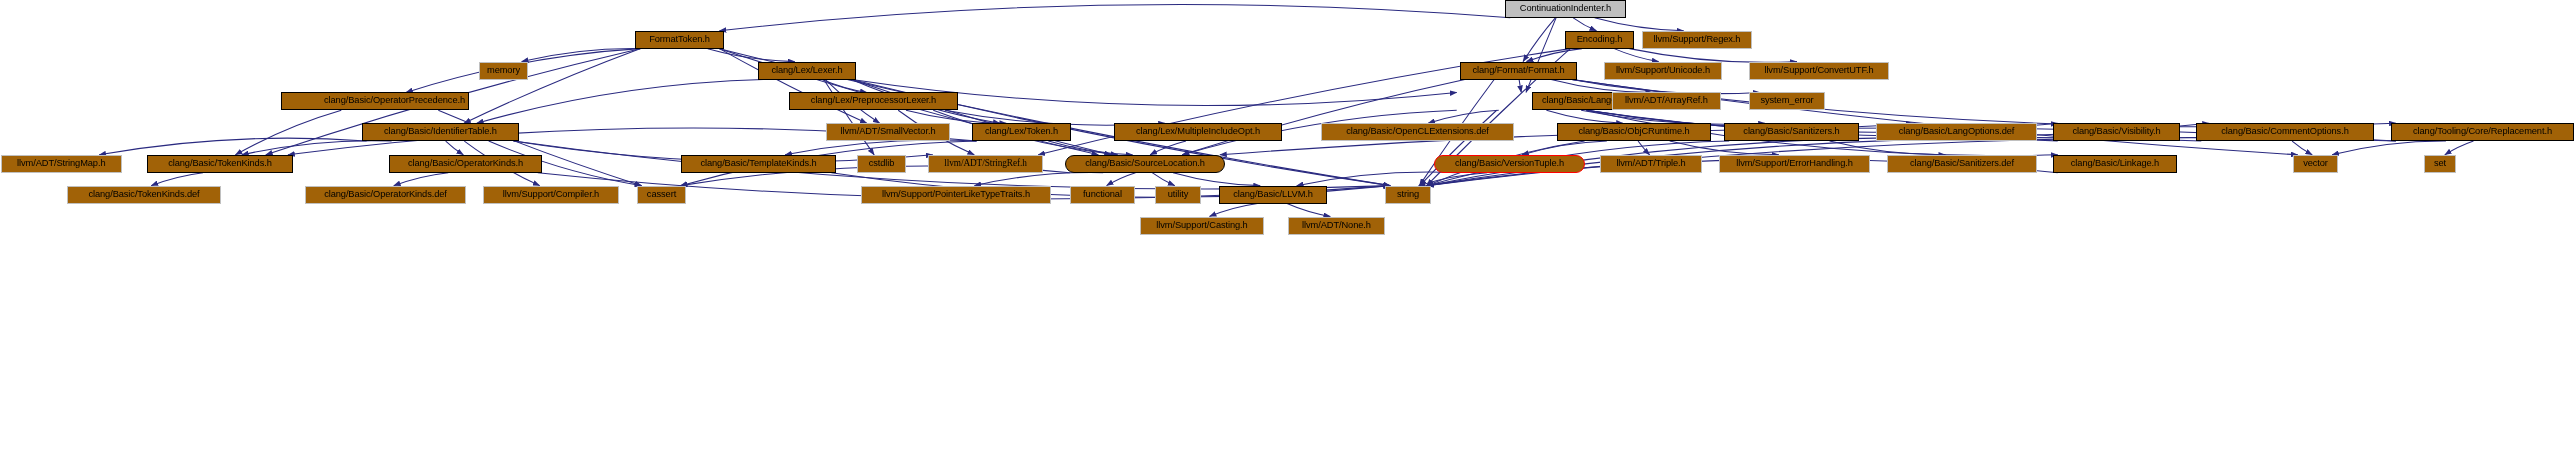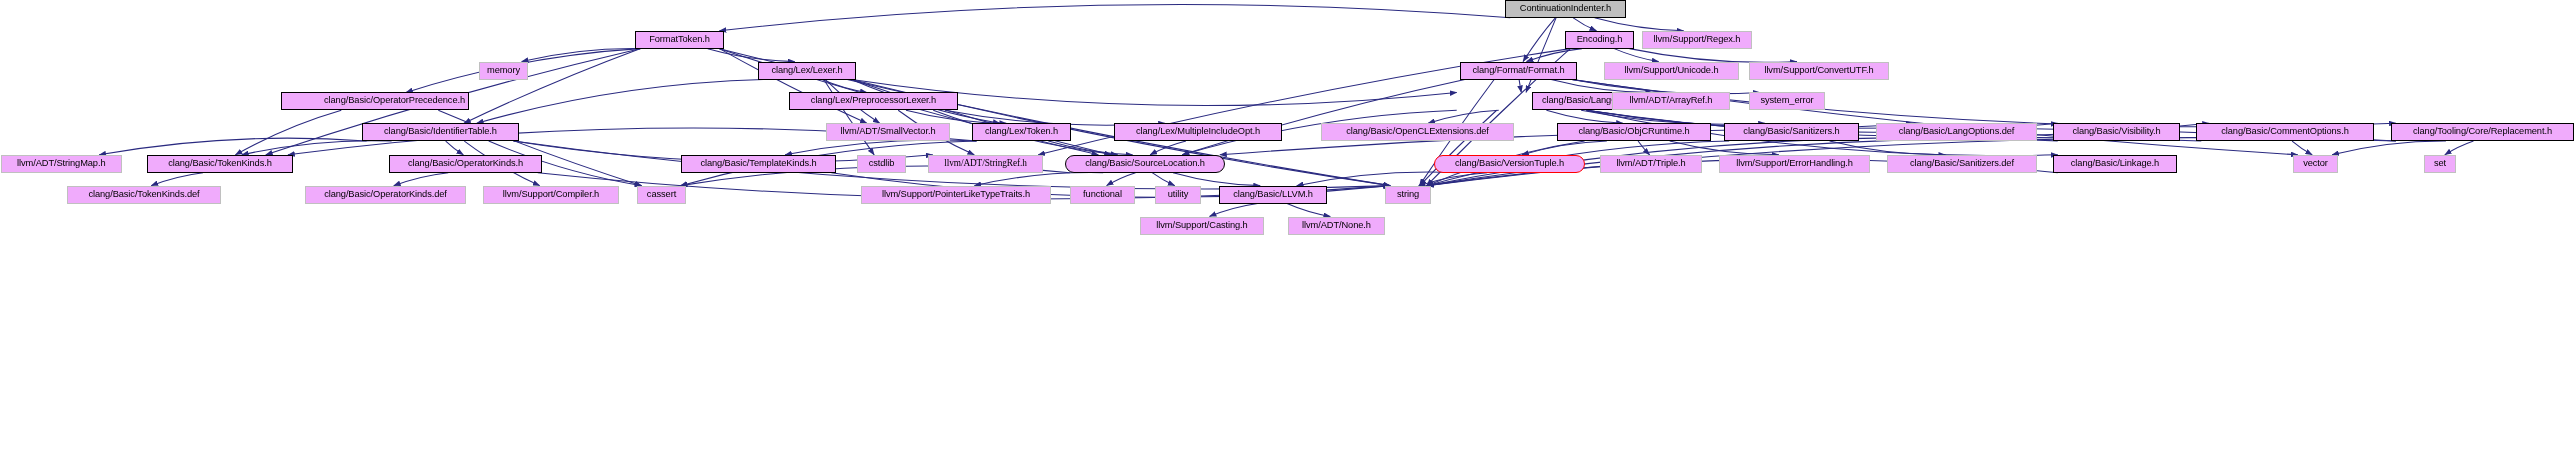--- a/index.html
+++ b/index.html
@@ -29,21 +29,21 @@
     box-sizing: border-box;
     display: flex;
     align-items: center;
     justify-content: center;
     height: 18px;
     white-space: nowrap;
     font-size: 9.3px;
     line-height: 1;
     letter-spacing: -0.1px;
     color: #000000;
-    background: #f0abfc;
+    background: #a16207;
     border: 0.8px solid #c0c0c0;
     padding: 0 4px;
     z-index: 5;
   }
   .node.solid {
     border: 1.3px solid #000000;
   }
   .node.root {
     border: 1.3px solid #000000;
     background: #bfbfbf;
@@ -170,36 +170,36 @@
       </div>
       <div class="node " style="left: 479px; top: 62px; width: 49px;">
         <span class="lbl">memory</span>
       </div>
       <div class="node solid" style="left: 758px; top: 62px; width: 98px;">
         <span class="lbl">clang/Lex/Lexer.h</span>
       </div>
       <div class="node solid" style="left: 1460px; top: 62px; width: 117px;">
         <span class="lbl">clang/Format/Format.h</span>
       </div>
-      <div class="node " style="left: 1604px; top: 62px; width: 135px;">
+      <div class="node " style="left: 1604px; top: 62px; width: 118px;">
         <span class="lbl">llvm/Support/Unicode.h</span>
       </div>
       <div class="node " style="left: 1749px; top: 62px; width: 140px;">
         <span class="lbl">llvm/Support/ConvertUTF.h</span>
       </div>
       <div class="node solid" style="left: 281px; top: 92px; width: 188px; padding-left: 43px;">
         <span class="lbl">clang/Basic/OperatorPrecedence.h</span>
       </div>
       <div class="node solid" style="left: 789px; top: 92px; width: 169px;">
         <span class="lbl">clang/Lex/PreprocessorLexer.h</span>
       </div>
       <div class="node solid" style="left: 1532px; top: 92px; width: 128px;">
         <span class="lbl">clang/Basic/LangOptions.h</span>
       </div>
-      <div class="node " style="left: 1612px; top: 92px; width: 118px;">
+      <div class="node " style="left: 1612px; top: 92px; width: 109px;">
         <span class="lbl">llvm/ADT/ArrayRef.h</span>
       </div>
       <div class="node " style="left: 1749px; top: 92px; width: 76px;">
         <span class="lbl">system_error</span>
       </div>
       <div class="node solid" style="left: 362px; top: 123px; width: 157px;">
         <span class="lbl">clang/Basic/IdentifierTable.h</span>
       </div>
       <div class="node " style="left: 826px; top: 123px; width: 124px;">
         <span class="lbl">llvm/ADT/SmallVector.h</span>

